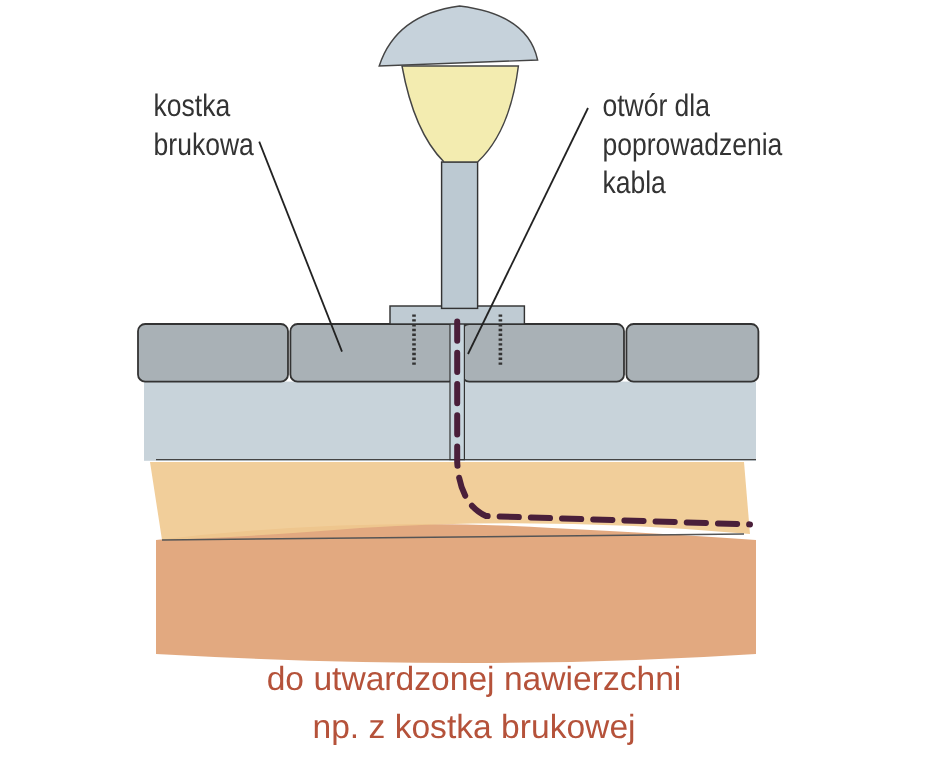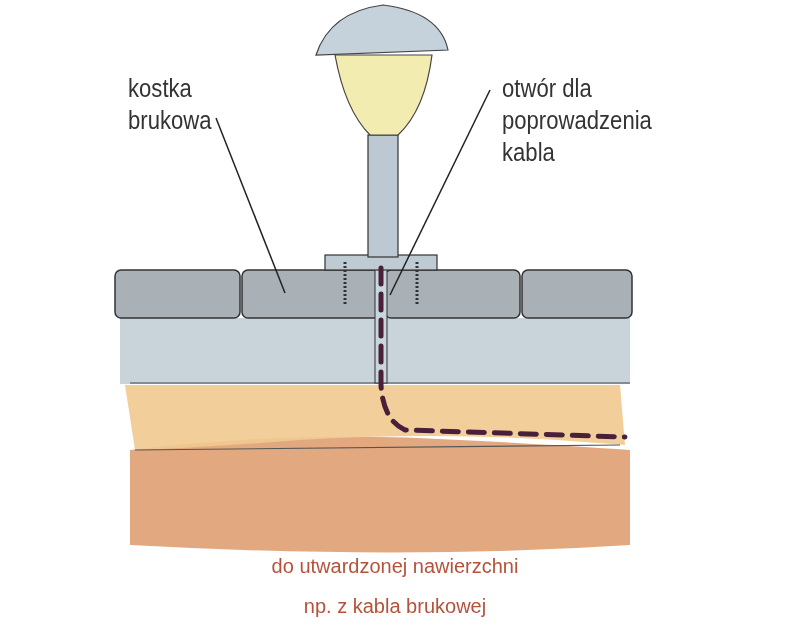--- a/index.html
+++ b/index.html
@@ -1,19 +1,19 @@
 <!DOCTYPE html>
 <html><head>
 <meta charset="utf-8">
 <style>
   html,body{margin:0;padding:0;background:#fff;}
   body{width:790px;height:635px;position:relative;overflow:hidden;font-family:"Liberation Sans",sans-serif;}
   svg{position:absolute;left:0;top:0;}
   .label{position:absolute;color:#333;font-size:26px;line-height:32px;font-family:"Liberation Sans",sans-serif;transform:scaleX(0.85);transform-origin:left top;}
-  .caption{position:absolute;color:#b5523a;font-size:20px;line-height:36px;text-align:center;width:790px;left:0;font-family:"Liberation Sans",sans-serif;}
+  .caption{position:absolute;color:#b5523a;font-size:28px;line-height:36px;text-align:center;width:790px;left:0;font-family:"Liberation Sans",sans-serif;}
 </style>
 </head>
 <body>
 
 <svg width="790" height="635" viewBox="0 0 790 635">
 
   <path d="M130 450 Q300 430 460 440 Q560 445 630 450 L630 545 Q400 560 130 545 Z" fill="#dd9a6a" opacity="0.85"></path>
 
   <path d="M125 385 L620 385 L625 445 Q460 430 300 440 Q200 448 135 450 Z" fill="#f0c98f" opacity="0.9"></path>
   <line x1="135" y1="450" x2="620" y2="445" stroke="#555" stroke-width="1.2"></line>
@@ -51,13 +51,13 @@
   <div>kostka</div>
   <div>brukowa</div>
 </div>
 <div class="label" style="left:502px;top:72px;">
   <div>otwór dla</div>
   <div>poprowadzenia</div>
   <div>kabla</div>
 </div>
 
 <div class="caption" style="top:548px;">do utwardzonej nawierzchni</div>
-<div class="caption" style="top:588px;">np. z kabla brukowej</div>
+<div class="caption" style="top:588px;">np. z kostka brukowej</div>
 
 </body></html>

